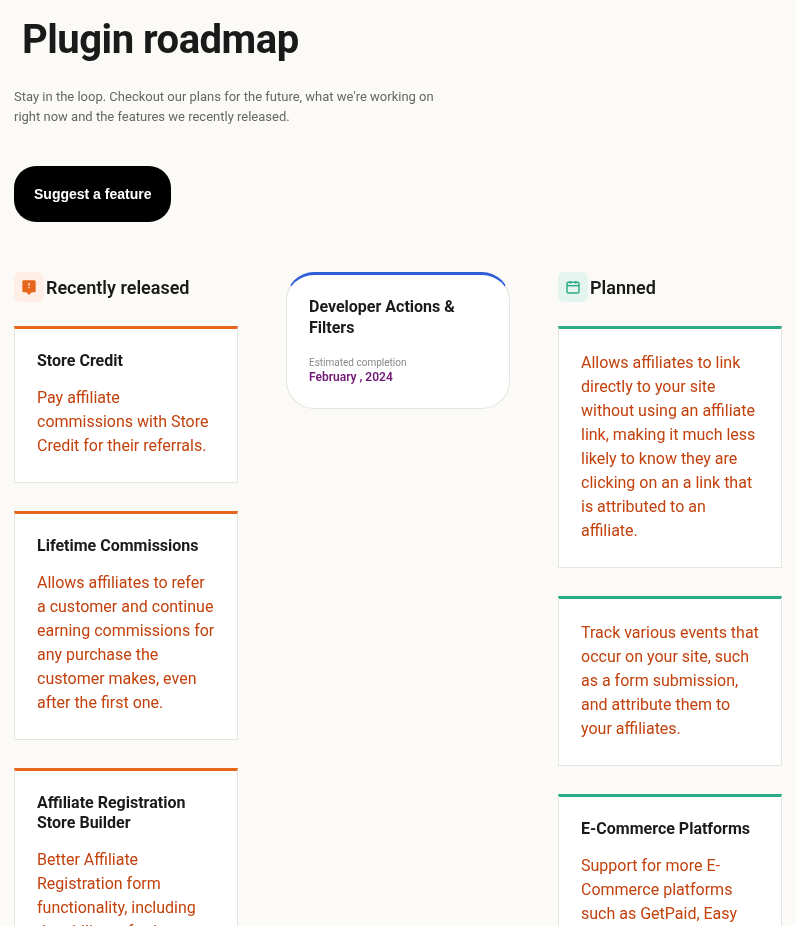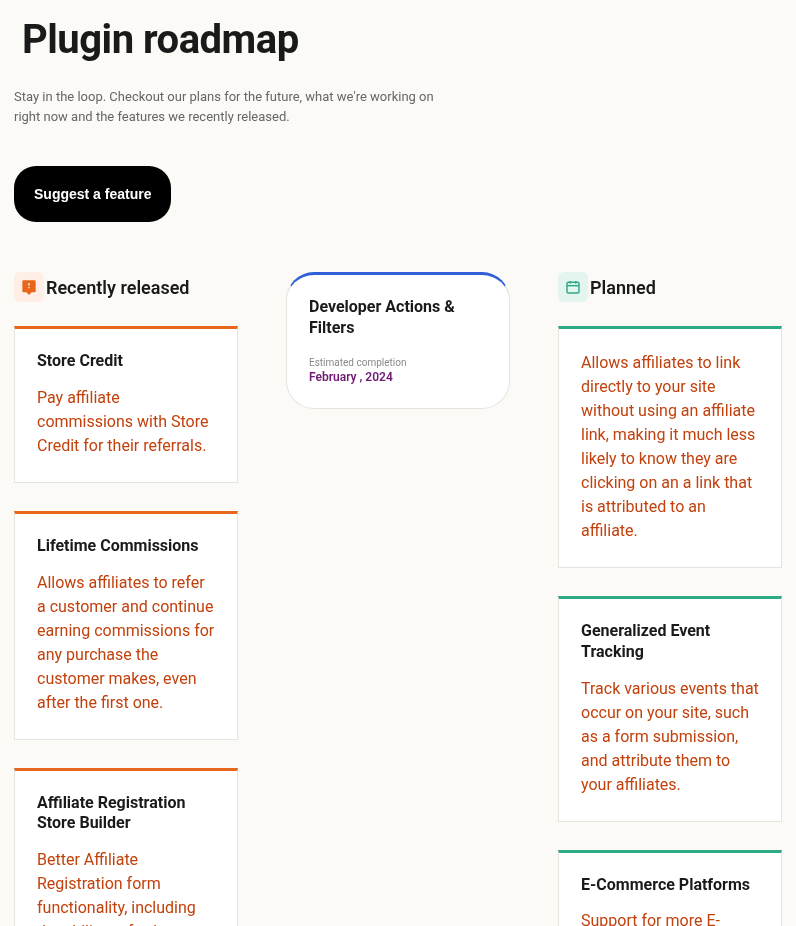--- a/index.html
+++ b/index.html
@@ -178,21 +178,20 @@
     </div>
 
     <div class="card green">
       <div class="card-inner">
         <div class="card-desc">Allows affiliates to link directly to your site without using an affiliate link, making it much less likely to know they are clicking on an a link that is attributed to an affiliate.</div>
       </div>
     </div>
 
     <div class="card green">
       <div class="card-inner">
-        <div class="card-title">Generalized Event Tracking</div>
         <div class="card-desc">Track various events that occur on your site, such as a form submission, and attribute them to your affiliates.</div>
       </div>
     </div>
 
     <div class="card green">
       <div class="card-inner">
         <div class="card-title">E-Commerce Platforms</div>
         <div class="card-desc">Support for more E-Commerce platforms such as GetPaid, Easy Digital Downloads, Restrict Content</div>
       </div>
     </div>

